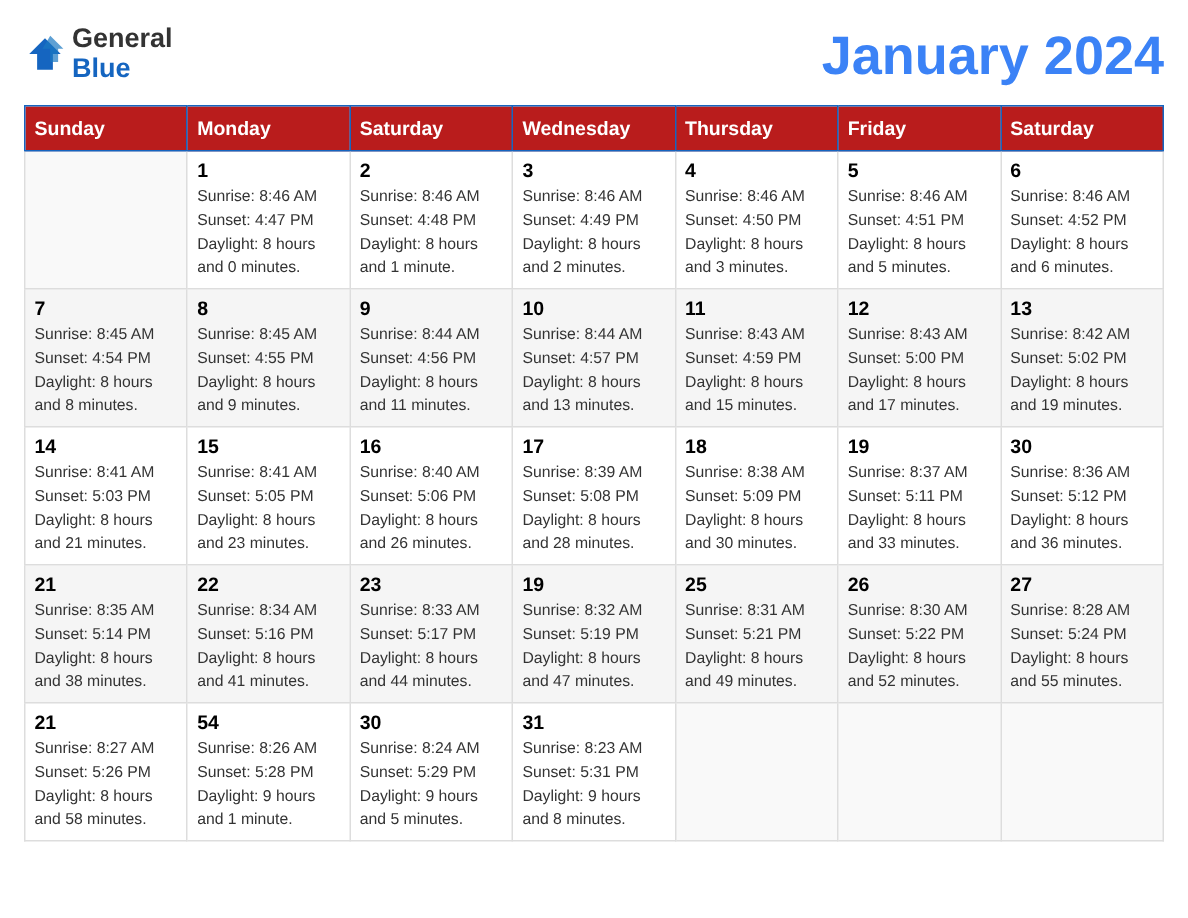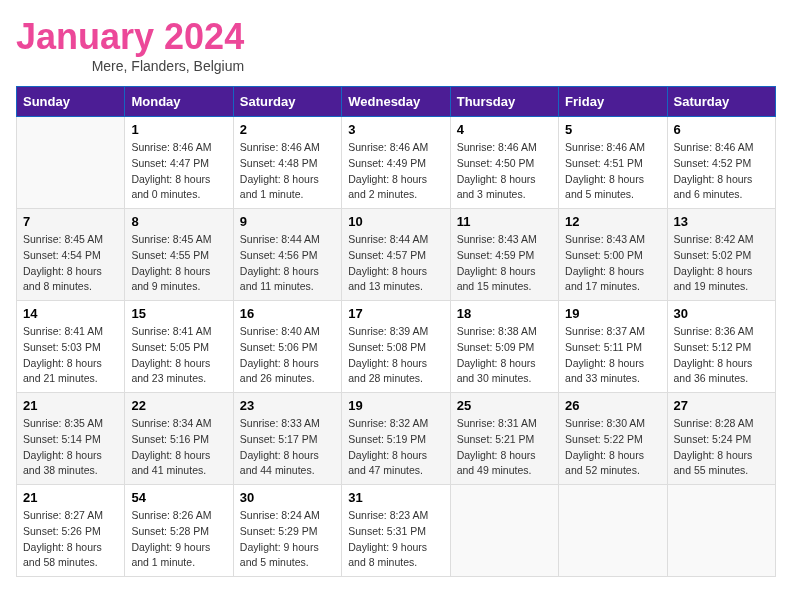--- a/index.html
+++ b/index.html
@@ -31,33 +31,33 @@
     .logo-icon {
       width: 28px;
       height: 28px;
     }
     .title-block {
       text-align: right;
     }
     .month-title {
       font-size: 36px;
       font-weight: bold;
-      color: #ec4899;
+      color: #3b82f6;
     }
     .location {
       font-size: 14px;
       color: #444;
     }
     table {
       width: 100%;
       border-collapse: collapse;
       font-size: 11px;
     }
     thead tr {
-      background: #4c1d95;
+      background: #b91c1c;
       color: #fff;
     }
     thead th {
       padding: 7px 6px;
       font-size: 13px;
       font-weight: bold;
       text-align: left;
       border: 1px solid #1565c0;
     }
     tbody tr {
@@ -87,23 +87,32 @@
       line-height: 1.5;
     }
     .empty-cell {
       background: #f9f9f9;
     }
   </style>
 </head>
 <body>
 
 <div class="header">
+  <div class="logo">
+    <svg class="logo-icon" viewBox="0 0 32 32">
+      <polygon points="16,4 28,16 22,16 22,28 10,28 10,16 4,16" fill="#1565c0"></polygon>
+      <polygon points="20,2 30,12 26,12 26,22 20,22 20,12 14,12" fill="#1a78c2" opacity="0.7"></polygon>
+    </svg>
+    <div class="logo-text">
+      <span class="logo-general">General</span><br>
+      <span class="logo-blue">Blue</span>
+    </div>
+  </div>
   <div class="title-block">
     <div class="month-title">January 2024</div>
-    <div class="location">Mere, Flanders, Belgium</div>
   </div>
 </div>
 
 <table>
   <thead>
     <tr>
     <th>Sunday</th>
         <th>Monday</th>
         <th>Saturday</th>
         <th>Wednesday</th>

